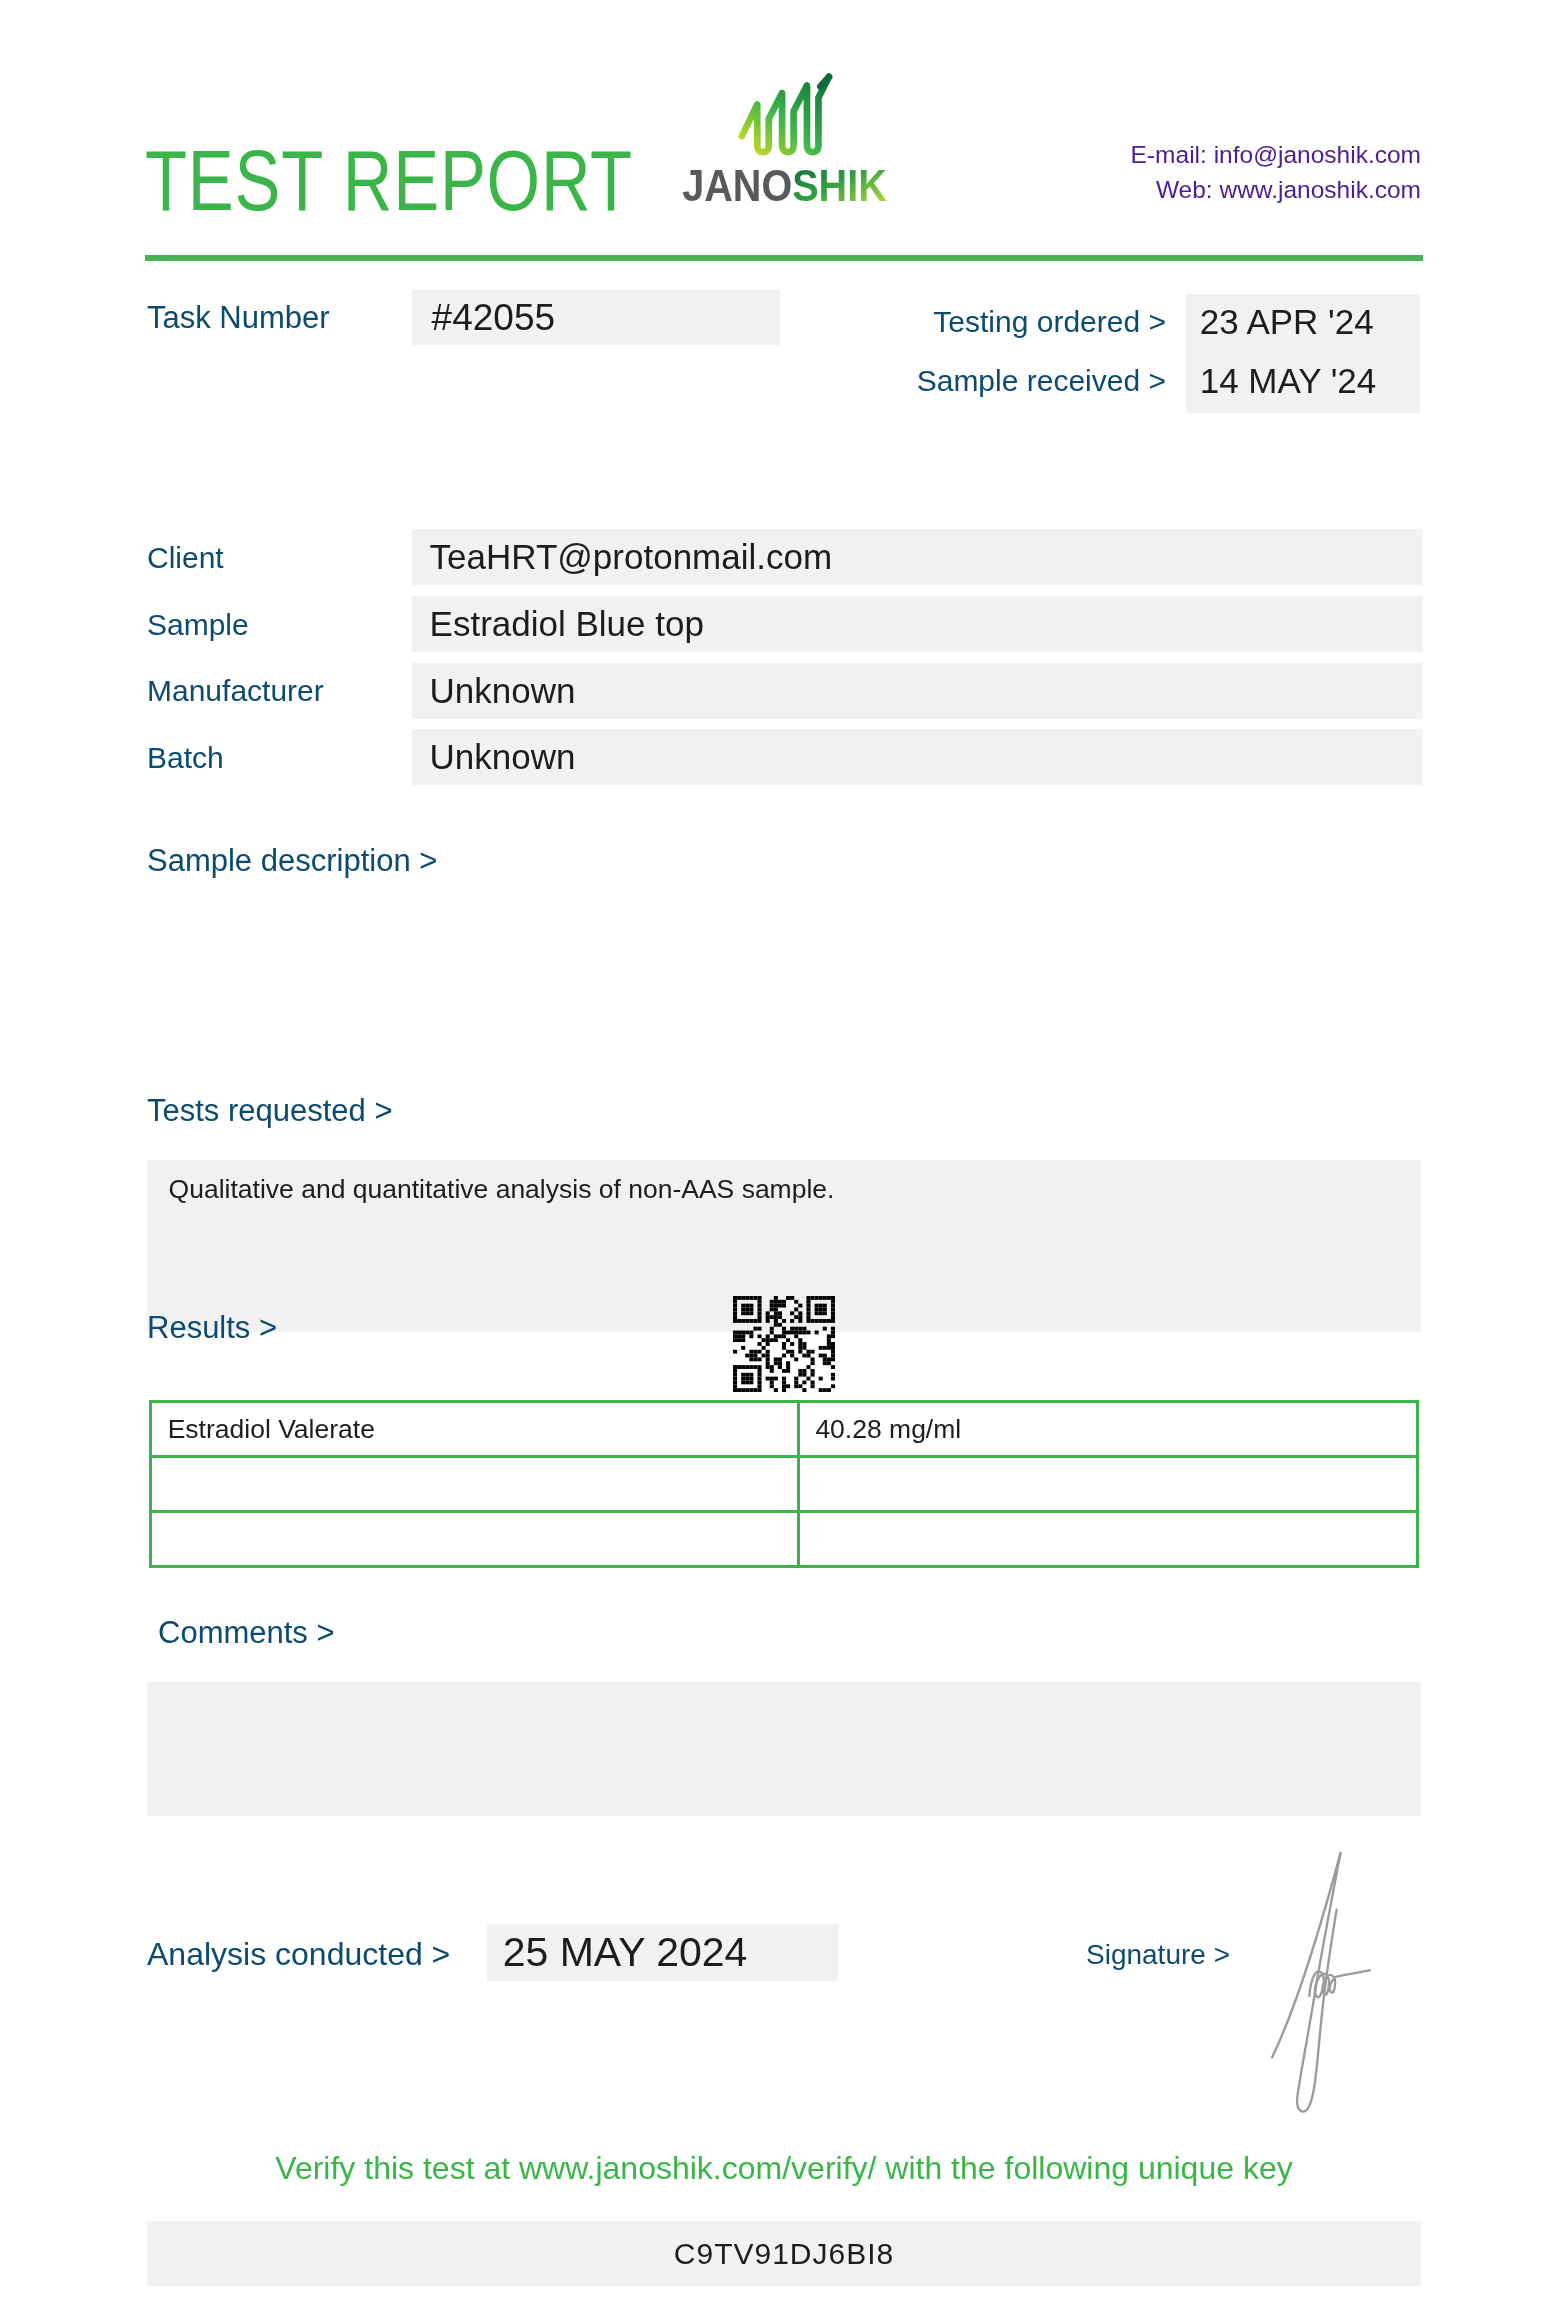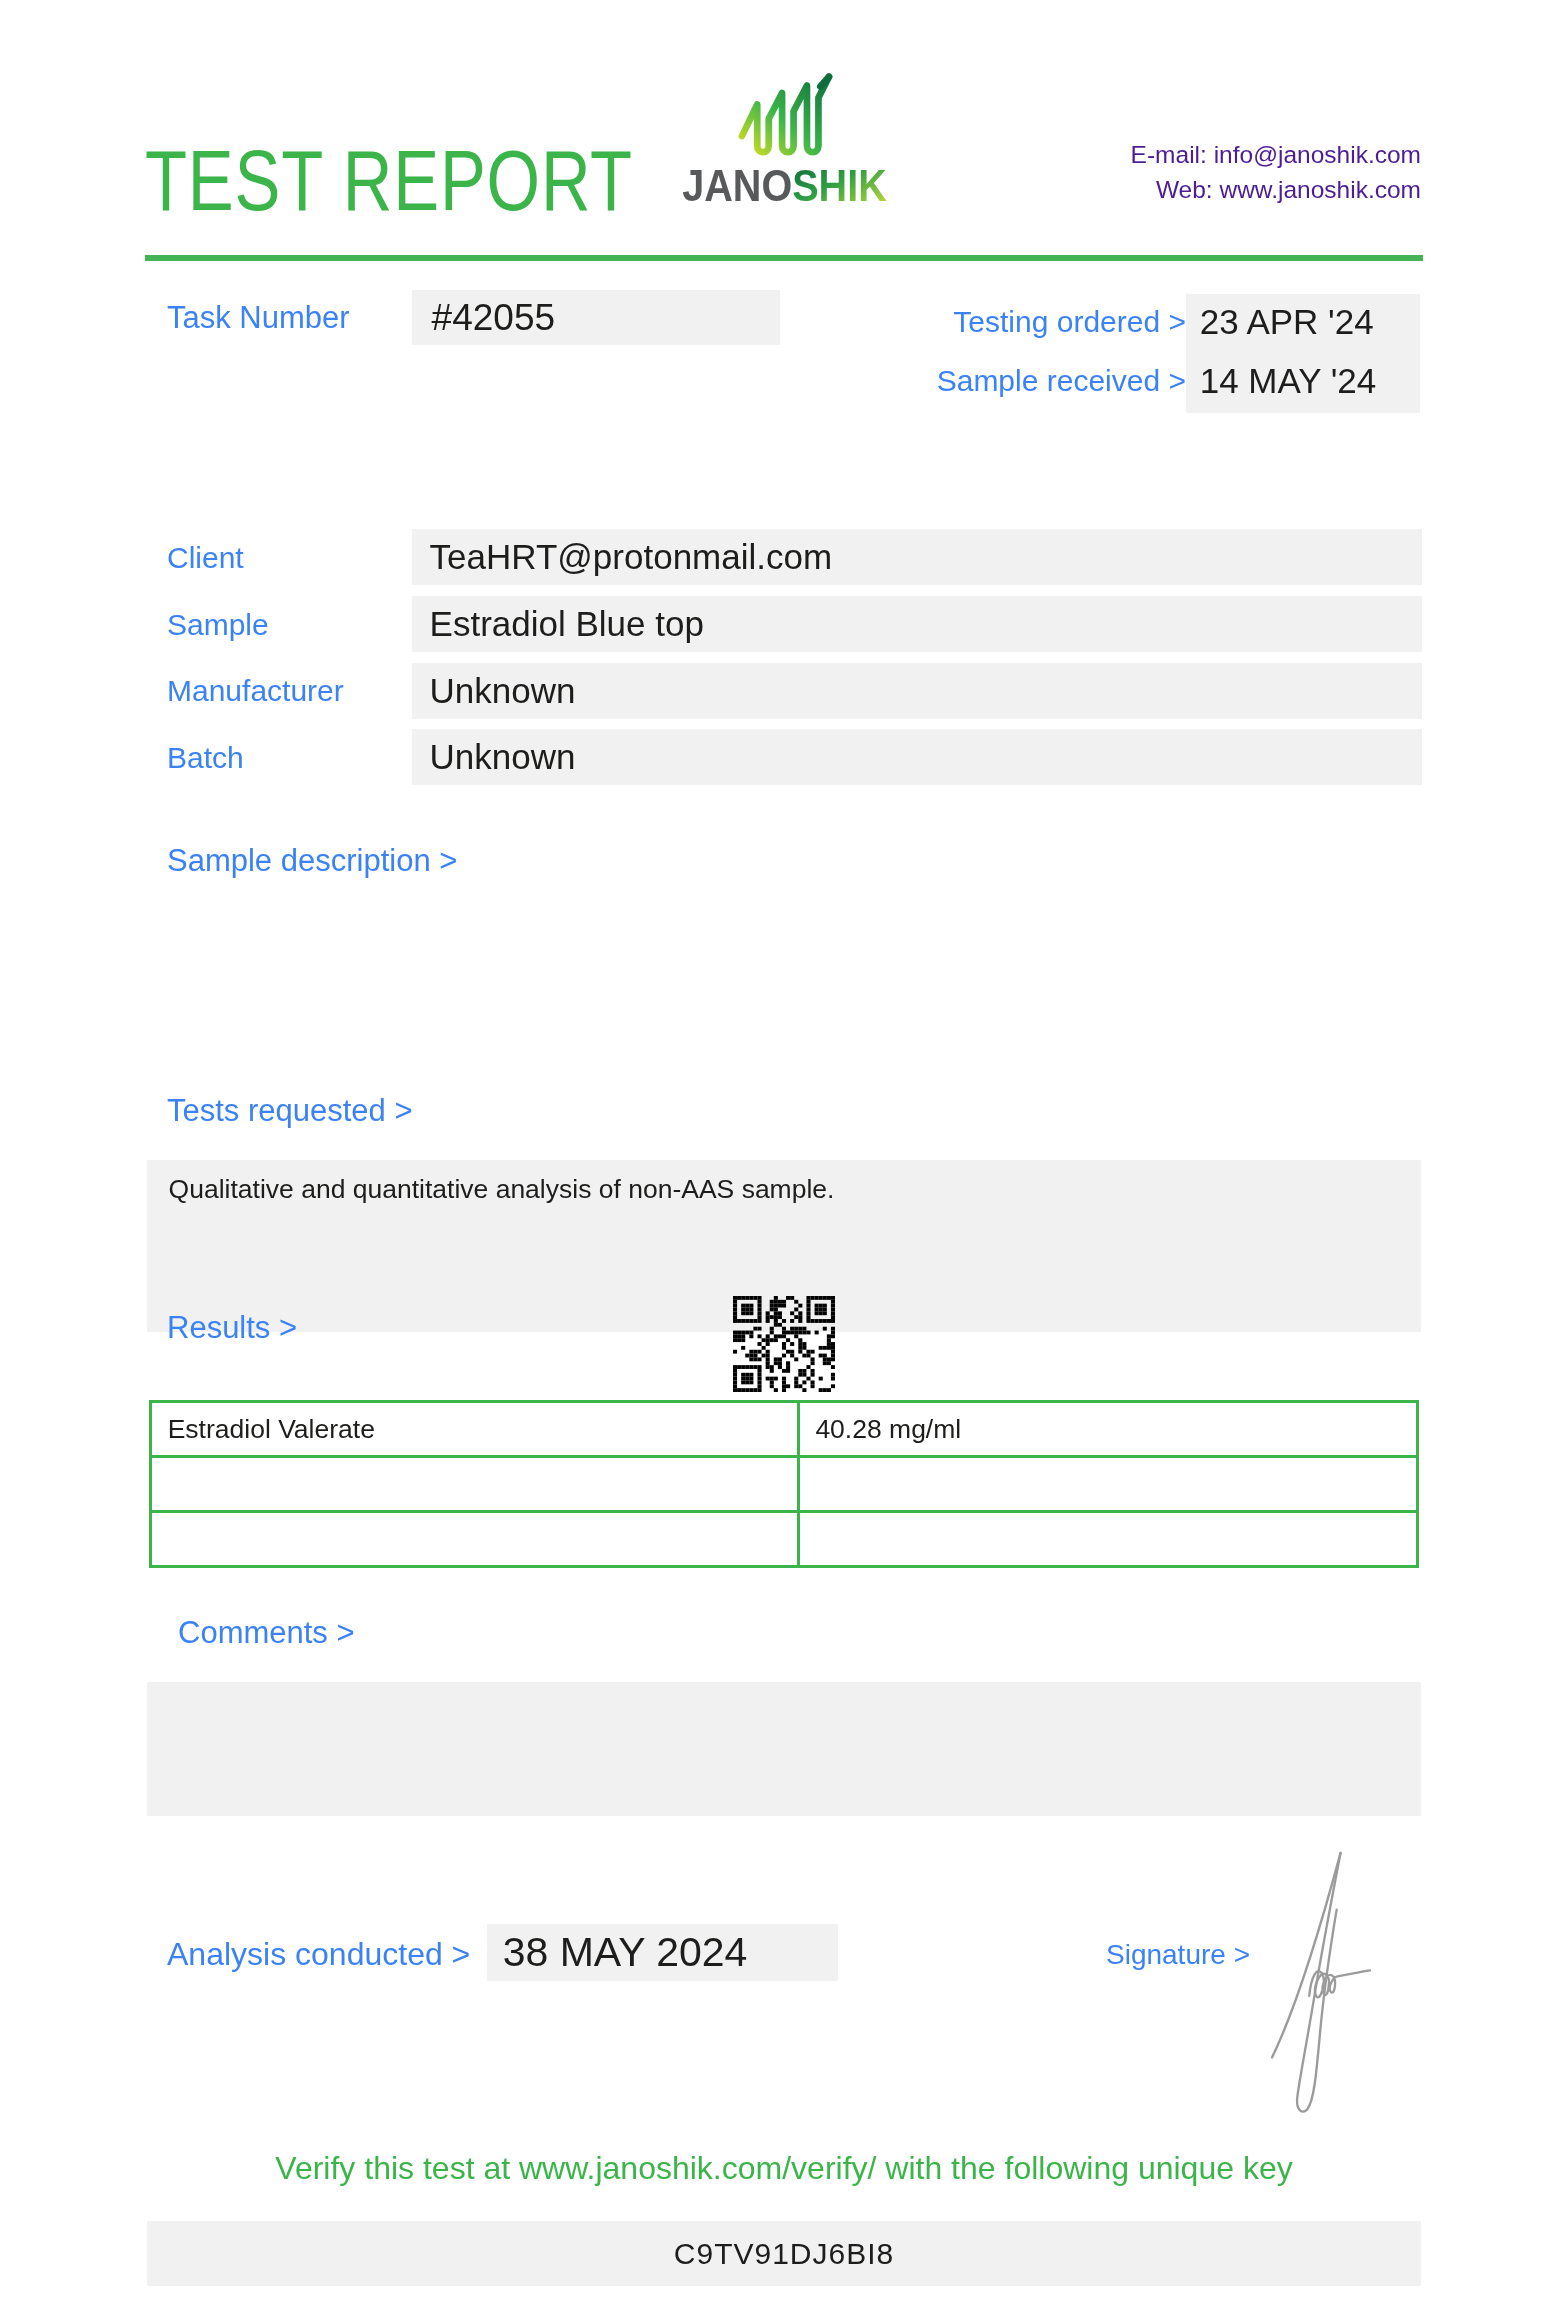--- a/index.html
+++ b/index.html
@@ -3,21 +3,21 @@
 <meta charset="utf-8">
 <title>TEST REPORT</title>
 <style>
   html,body{margin:0;padding:0;background:#ffffff;}
   .page{
     position:relative;width:1568px;height:2313px;background:#ffffff;
     font-family:"Liberation Sans",sans-serif;color:#1d1d1b;overflow:hidden;
   }
   .abs{position:absolute;}
   .green{color:#3bb54a;}
-  .label{font-size:31px;line-height:35px;color:#3b82f6;white-space:nowrap;margin-left:20px;}
+  .label{font-size:31px;line-height:35px;color:#0c4a6e;white-space:nowrap;}
   .graybox{background:#f1f1f2;}
   
   .report-title{
     left:145px;top:137px;font-size:86px;line-height:86px;color:#3bb54a;
     transform:scaleX(0.80);transform-origin:left top;white-space:nowrap;letter-spacing:1px;
   }
   .logo-text{
     left:667px;top:163px;width:235px;text-align:center;font-size:45px;line-height:45px;
     font-weight:bold;letter-spacing:0px;transform:scaleX(0.88);transform-origin:center top;white-space:nowrap;
   }
@@ -439,21 +439,21 @@
   <svg class="abs" style="left:1262px;top:1847px;" width="116" height="278" viewBox="0 0 118 284">
     <g fill="none" stroke="#9b9b9b" stroke-width="2.4" stroke-linecap="round">
       <path d="M80 6 C72 48 60 110 52 160 C46 196 38 238 36 254 C34 268 40 274 46 268 C54 258 56 220 60 180 C64 140 70 100 76 64"></path>
       <path d="M10 215 C28 178 52 110 80 6"></path>
       <path d="M48 152 C50 132 56 122 61 129 C66 137 59 160 55 152 C51 144 59 126 65 130 C71 134 67 156 63 150 C59 144 65 128 71 131 C77 134 74 153 70 148 C67 144 71 133 78 132 C88 130 98 128 110 126"></path>
     </g>
   </svg>
 
   <div class="abs label" style="left:147px;top:1937px;font-size:32px;">Analysis conducted &gt;</div>
   <div class="abs graybox analysis-box">
-    <div class="analysis-value">38 MAY 2024</div>
+    <div class="analysis-value">25 MAY 2024</div>
   </div>
   <div class="abs label" style="left:980px;top:1937px;width:250px;text-align:right;font-size:28px;">Signature &gt;</div>
 
   <div class="abs green verify-line">Verify this test at www.janoshik.com/verify/ with the following unique key</div>
   <div class="abs graybox key-box">
     <div class="key-text">C9TV91DJ6BI8</div>
   </div>
 
 </div>
 

